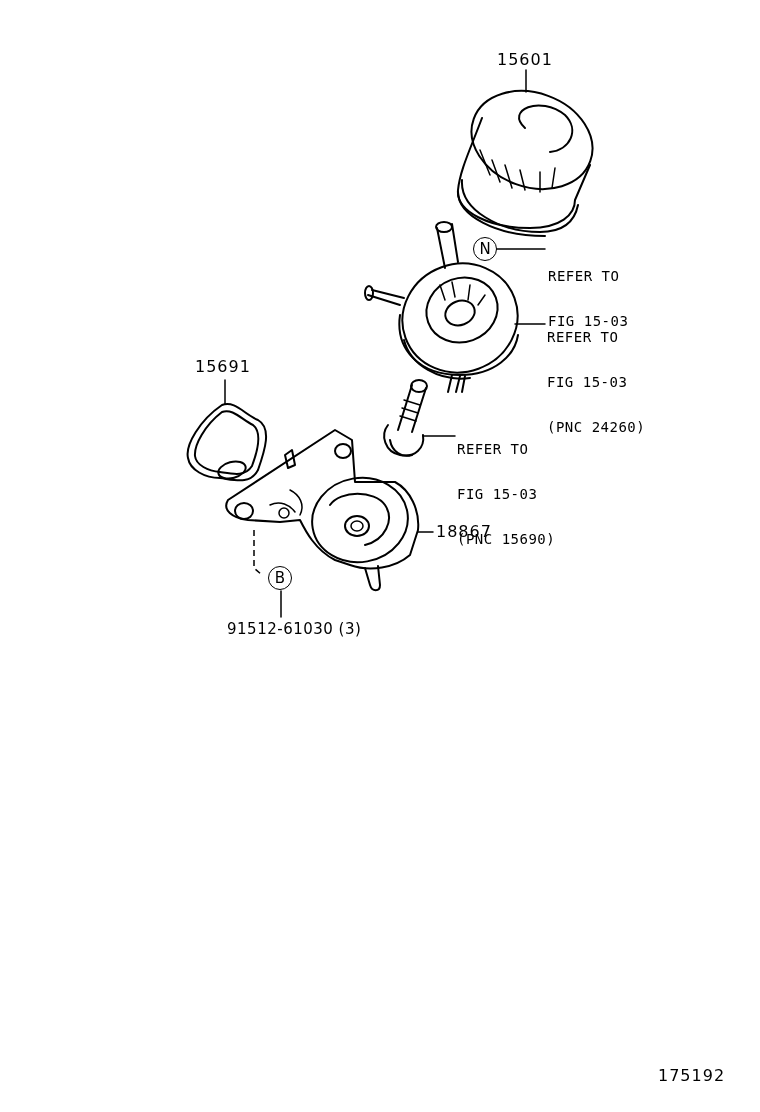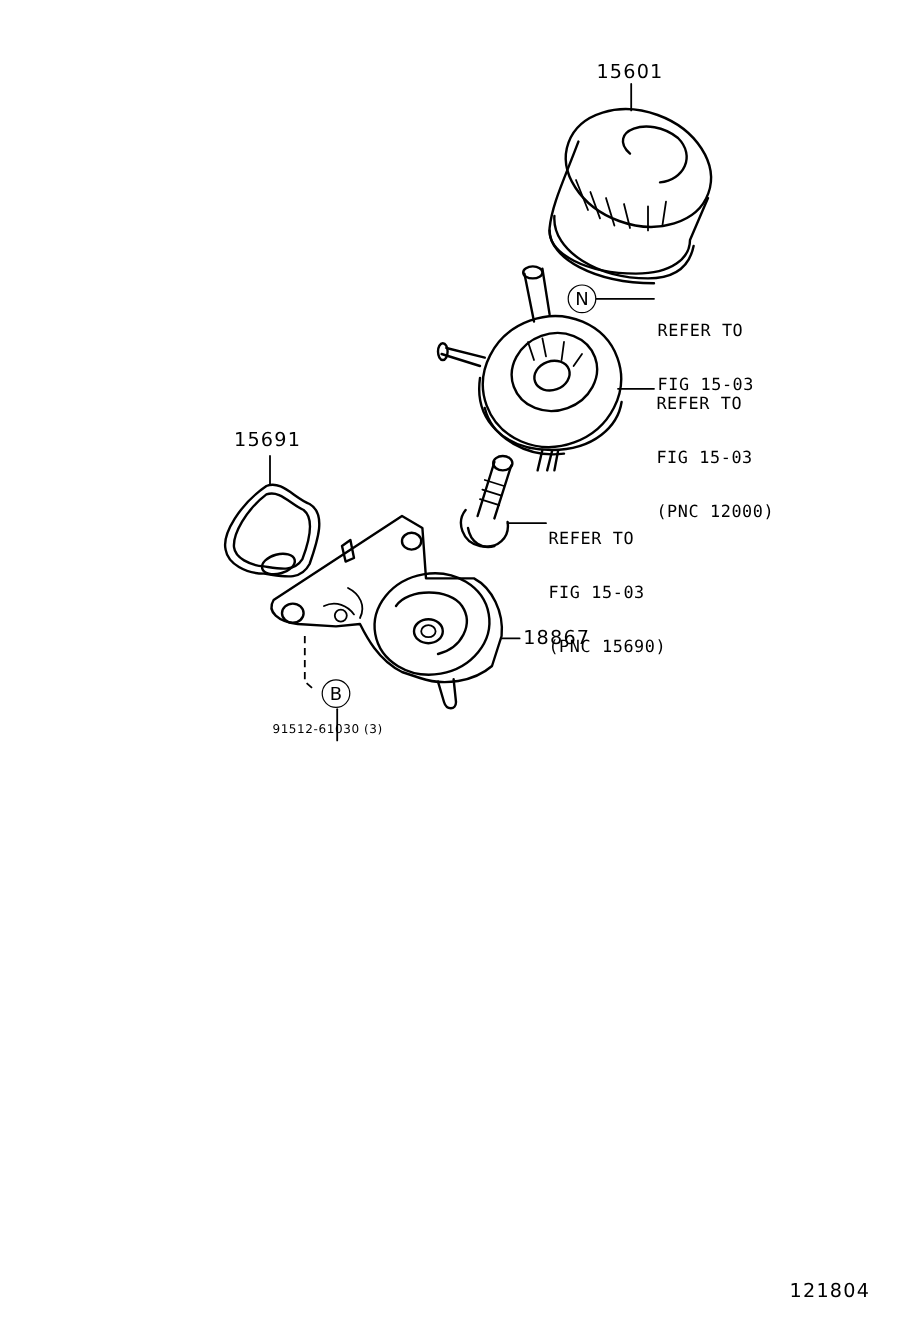--- a/index.html
+++ b/index.html
@@ -109,30 +109,30 @@
 
   <div class="circ" style="left:473px; top:237px;">N</div>
   <div class="ref" style="left:548px; top:239px;">
     <span>REFER TO</span>
     <span>FIG 15-03</span>
   </div>
 
   <div class="ref" style="left:547px; top:300px;">
     <span>REFER TO</span>
     <span>FIG 15-03</span>
-    <span>(PNC 12000)</span>
+    <span>(PNC 24260)</span>
   </div>
 
   <div class="ref" style="left:457px; top:412px;">
     <span>REFER TO</span>
     <span>FIG 15-03</span>
     <span>(PNC 15690)</span>
   </div>
 
   <div class="lbl" style="left:195px; top:359px;text-align:right;">15691</div>
 
   <div class="lbl" style="left:436px; top:524px;">18867</div>
 
   <div class="circ" style="left:268px; top:566px;">B</div>
-  <div class="lbl" style="left:227px; top:601px; font-size:10px; letter-spacing:0.5px;">91512-61030 (3)</div>
+  <div class="lbl" style="left:227px; top:621px; font-size:15px; letter-spacing:0.5px;">91512-61030 (3)</div>
 
-  <div class="lbl" style="left:658px; top:1068px;">121804</div>
+  <div class="lbl" style="left:658px; top:1068px;">175192</div>
 </div>
 
 </body></html>

